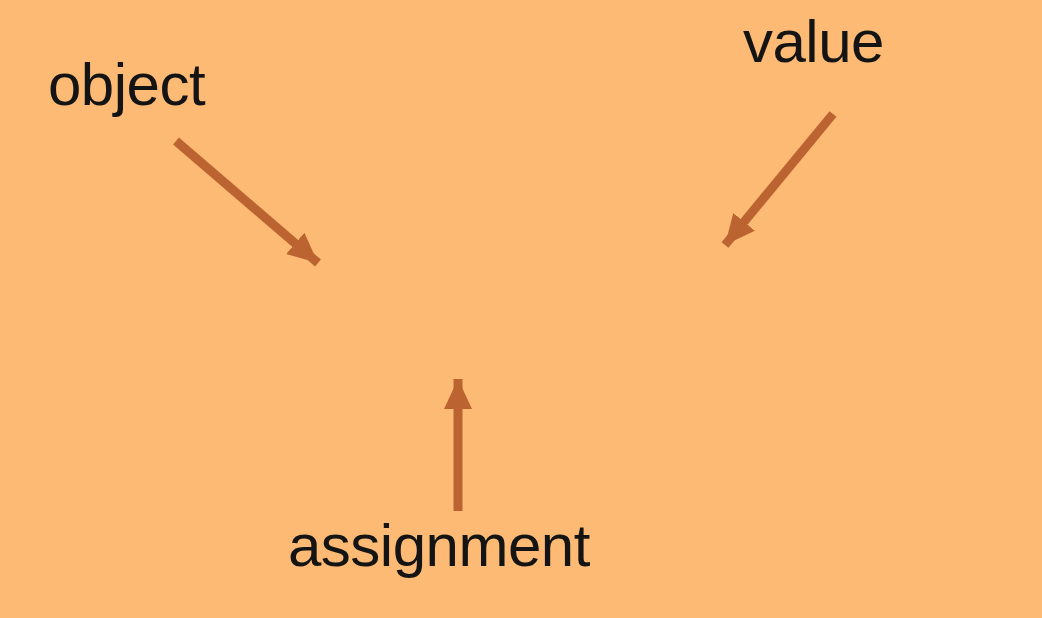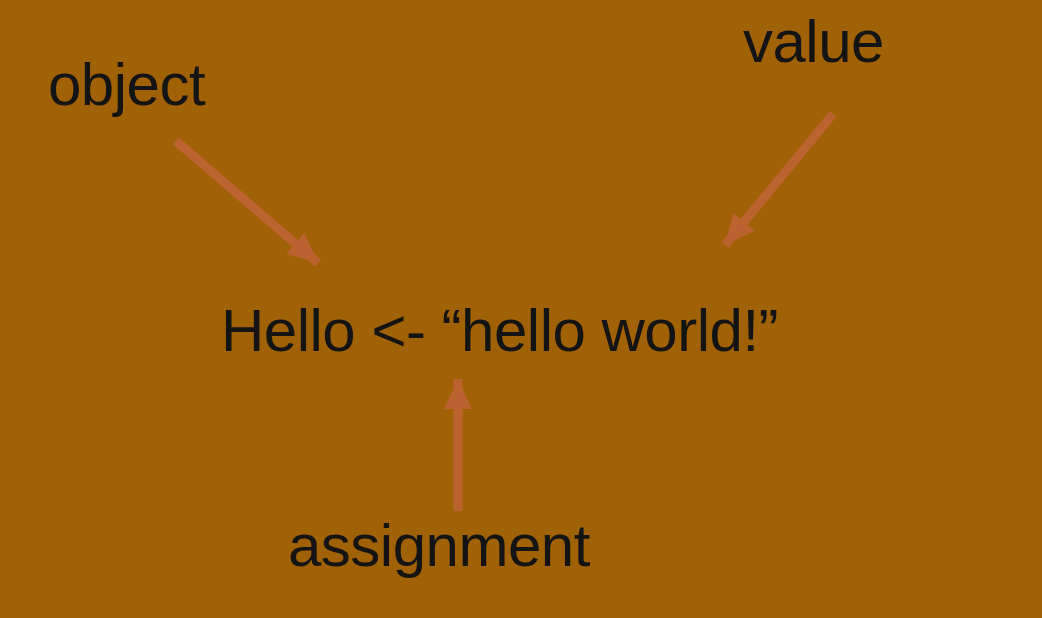--- a/index.html
+++ b/index.html
@@ -4,21 +4,21 @@
 <style>
   html, body {
     margin: 0;
     padding: 0;
     background: #ffffff;
   }
   .canvas {
     position: relative;
     width: 1042px;
     height: 618px;
-    background: #a16207;
+    background: #fdba74;
     overflow: hidden;
     font-family: "Liberation Sans", "DejaVu Sans", sans-serif;
   }
   .label {
     position: absolute;
     font-size: 60px;
     line-height: 1;
     color: #141414;
     white-space: nowrap;
     letter-spacing: -0.5px;
@@ -37,21 +37,20 @@
 </style>
 </head>
 <body>
 
 <div class="canvas">
 
   <div class="label" id="label-object">object</div>
 
   <div class="label" id="label-value">value</div>
 
-  <div class="label" id="code-line">Hello &lt;- “hello world!”</div>
 
   <div class="label" id="label-assignment">assignment</div>
 
   <svg class="arrow-layer" viewBox="0 0 1042 618" xmlns="http://www.w3.org/2000/svg">
     <defs>
       <marker id="arrowhead" markerUnits="userSpaceOnUse" markerWidth="32" markerHeight="32" refX="30" refY="15" orient="auto">
         <path d="M0,1 L30,15 L0,29 Z" fill="#BC6431"></path>
       </marker>
     </defs>
 

